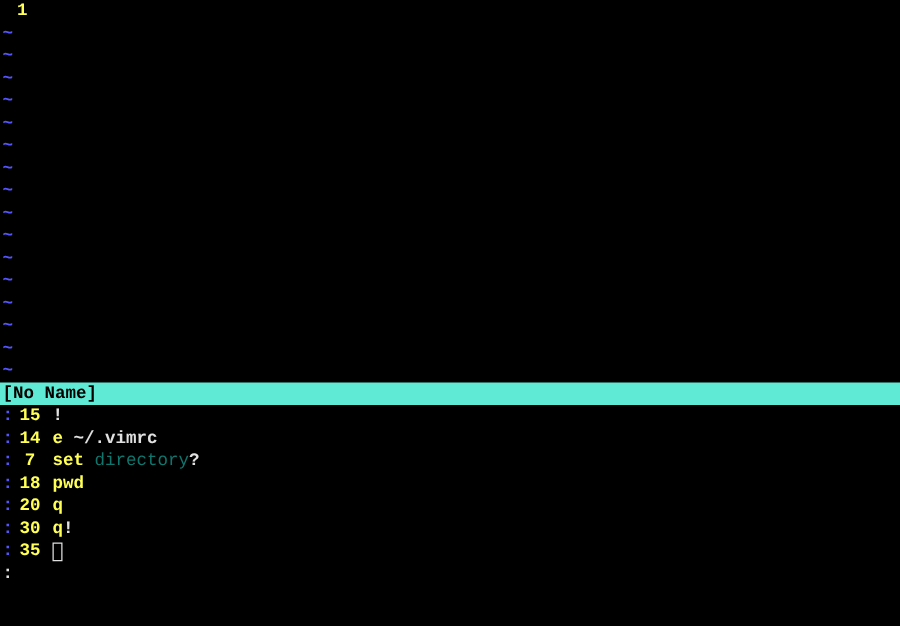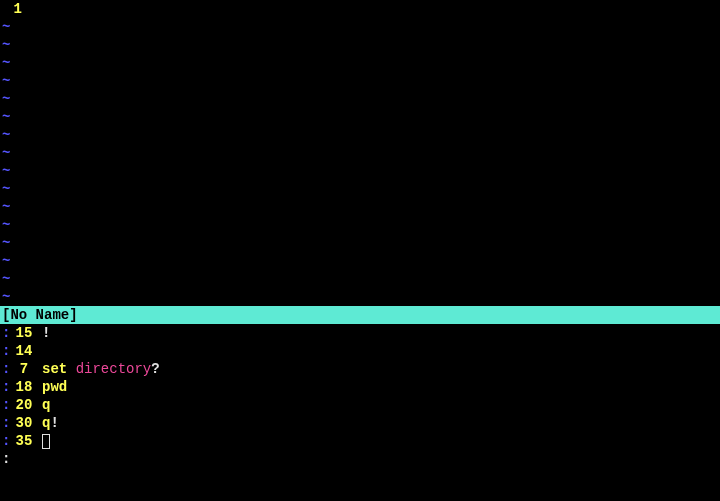--- a/index.html
+++ b/index.html
@@ -59,21 +59,21 @@
   }
   .statusline {
     background: #5eead4;
     color: #000;
     font-weight: bold;
     height: 18px;
     padding-left: 2px;
     white-space: pre;
   }
   .cmd { color: #ffff55; font-weight: bold; }
-  .opt { color: #ec4899; margin-top: 48px; }
+  .opt { color: #0f766e; margin-top: 48px; }
   .plain { color: #e0e0e0; font-weight: bold; }
   .cursor {
     display: inline-block;
     width: 8px;
     height: 15px;
     border: 1px solid #e0e0e0;
     vertical-align: text-bottom;
     margin-top: 1px;
   }
   .bottom-cmd {
@@ -105,21 +105,21 @@
       <div class="row"><span class="gutter-tilde">~</span></div>
       <div class="row"><span class="gutter-tilde">~</span></div>
       <div class="row"><span class="gutter-tilde">~</span></div>
       <div class="row"><span class="gutter-tilde">~</span></div>
     </div>
 
   <div class="statusline">[No Name]</div>
 
   <div class="buffer" id="history-buffer">
       <div class="row"><span class="colon">:</span><span class="hist-num">15</span><span class="hist-text"><span class="plain">!</span></span></div>
-      <div class="row"><span class="colon">:</span><span class="hist-num">14</span></div>
+      <div class="row"><span class="colon">:</span><span class="hist-num">14</span><span class="hist-text"><span class="cmd">e</span><span class="plain"> ~/.vimrc</span></span></div>
       <div class="row"><span class="colon">:</span><span class="hist-num">7</span><span class="hist-text"><span class="cmd">set</span><span class="plain"> </span><span class="opt">directory</span><span class="plain">?</span></span></div>
       <div class="row"><span class="colon">:</span><span class="hist-num">18</span><span class="hist-text"><span class="cmd">pwd</span></span></div>
       <div class="row"><span class="colon">:</span><span class="hist-num">20</span><span class="hist-text"><span class="cmd">q</span></span></div>
       <div class="row"><span class="colon">:</span><span class="hist-num">30</span><span class="hist-text"><span class="cmd">q</span><span class="plain">!</span></span></div>
       <div class="row"><span class="colon">:</span><span class="hist-num">35</span><span class="hist-text"><span class="cursor"></span></span></div>
     </div>
 
 
   <div class="bottom-cmd">:</div>
 

